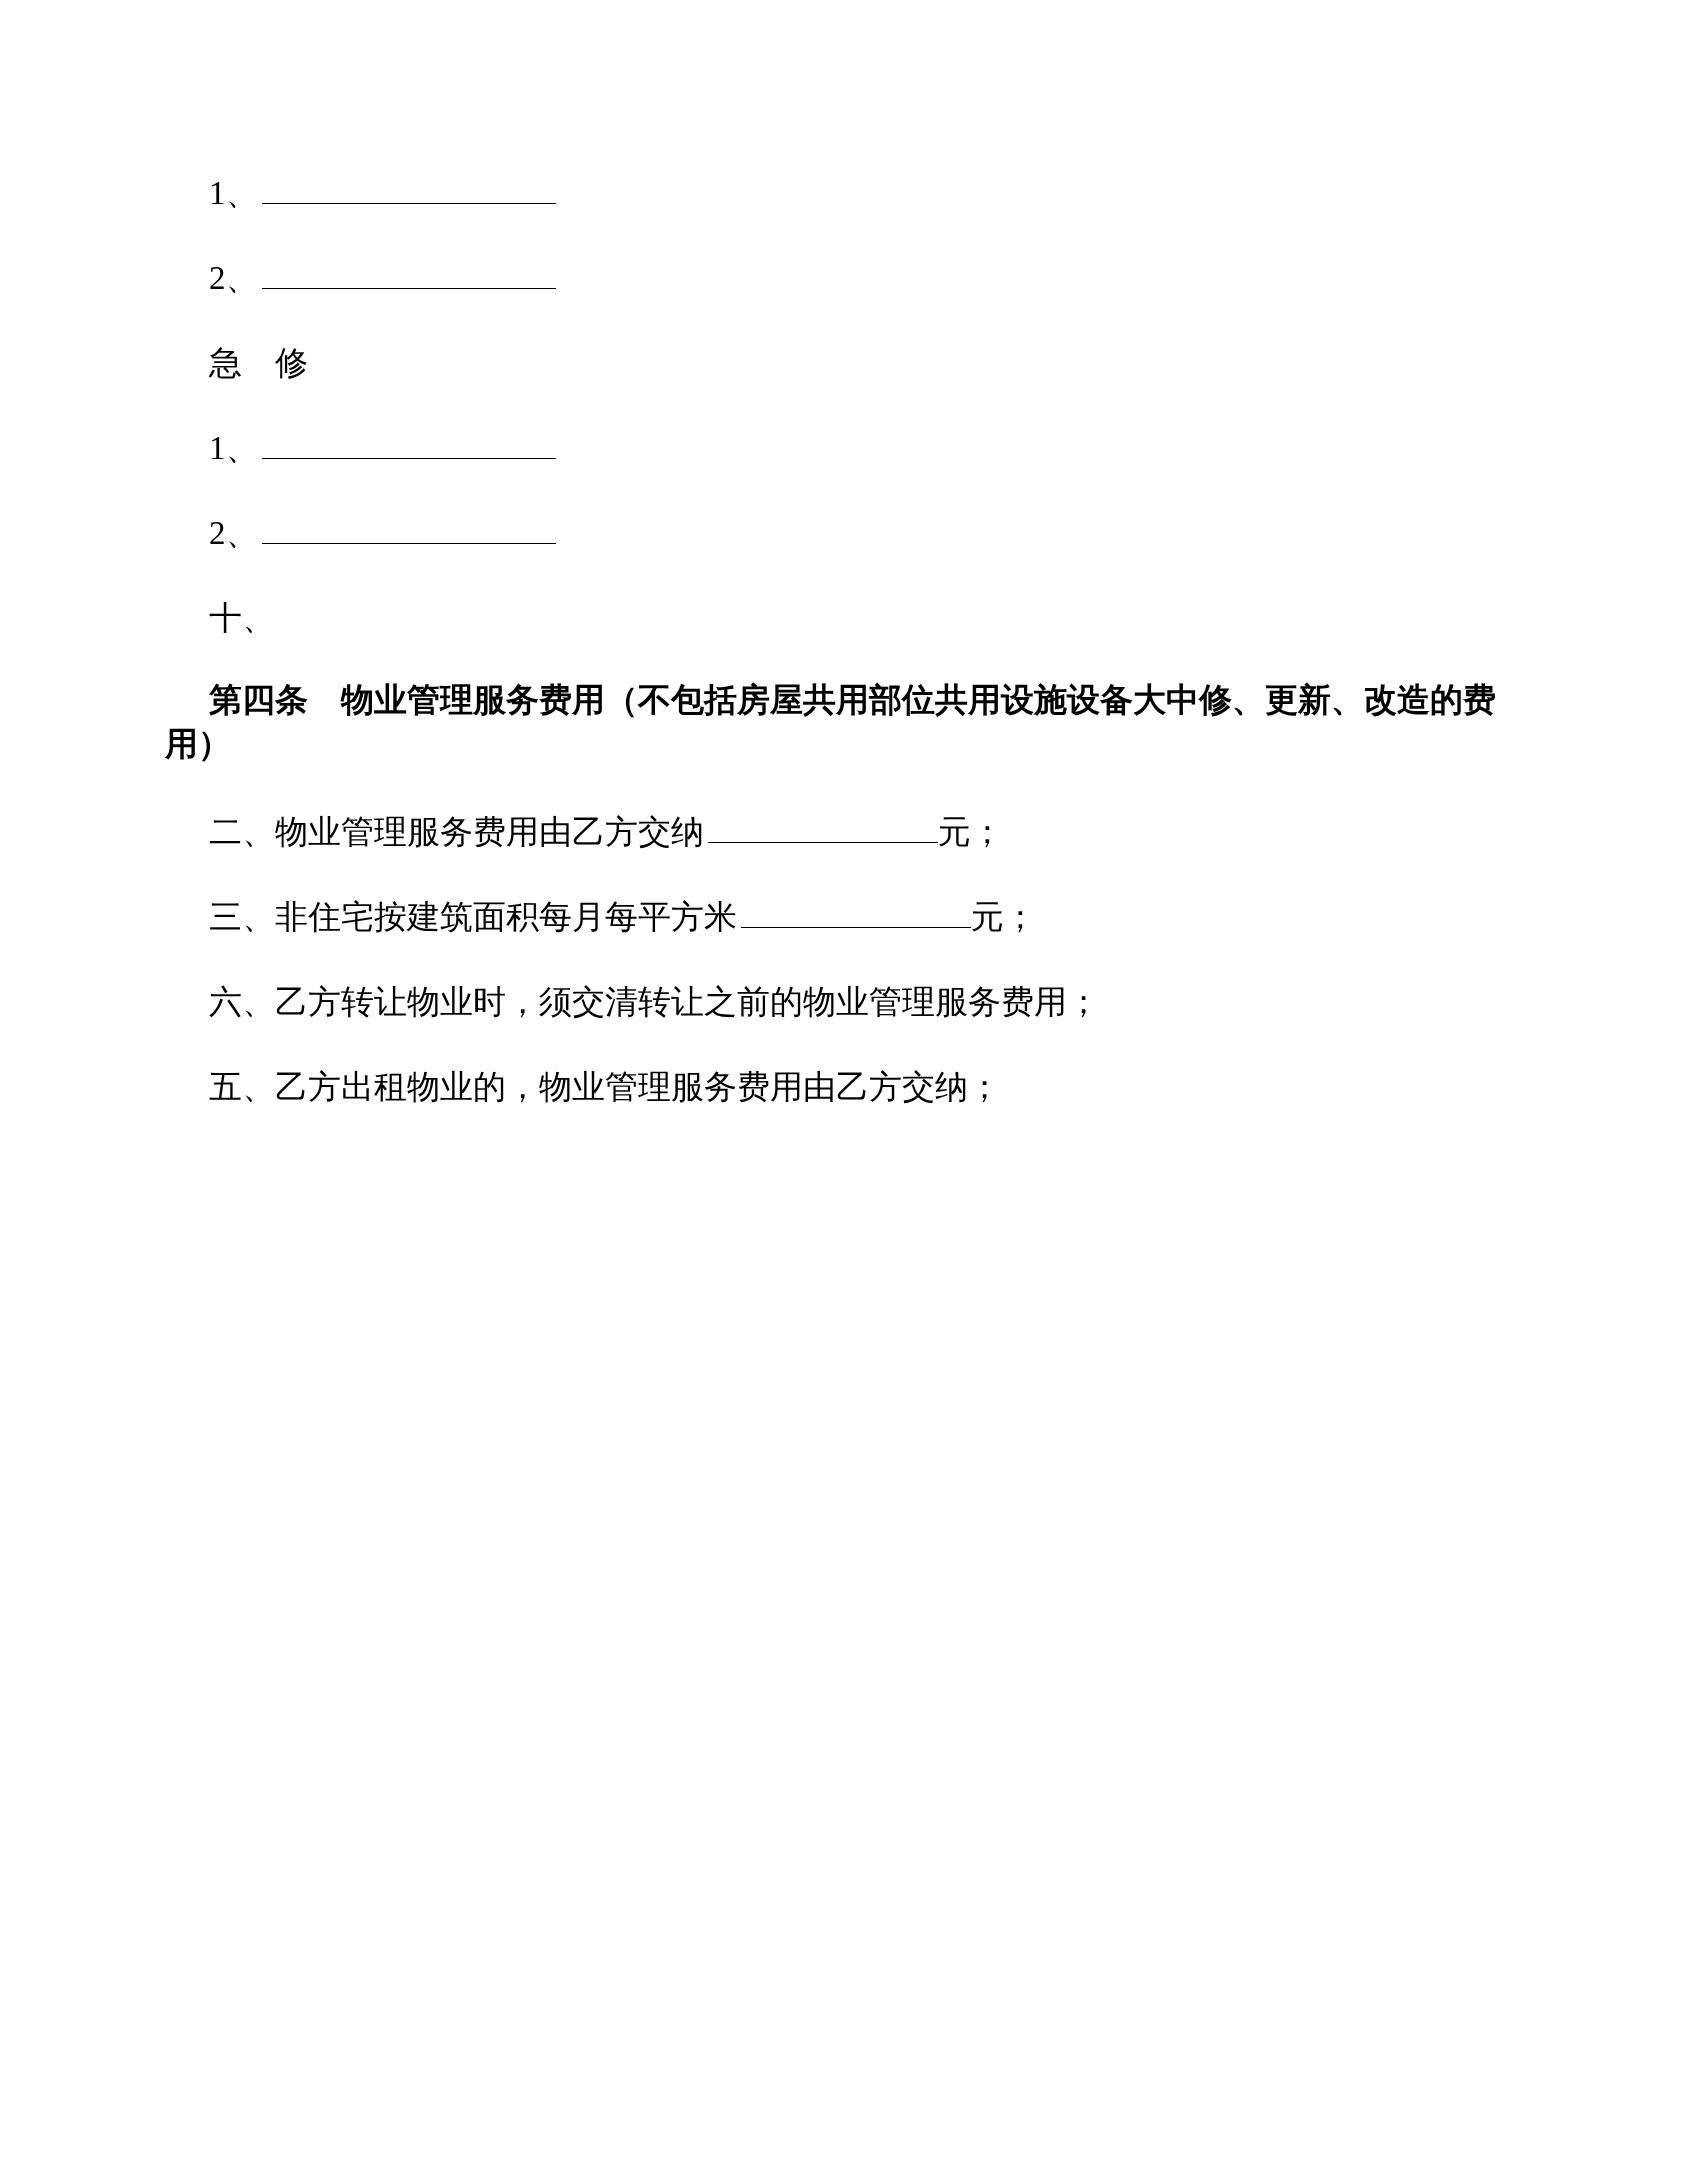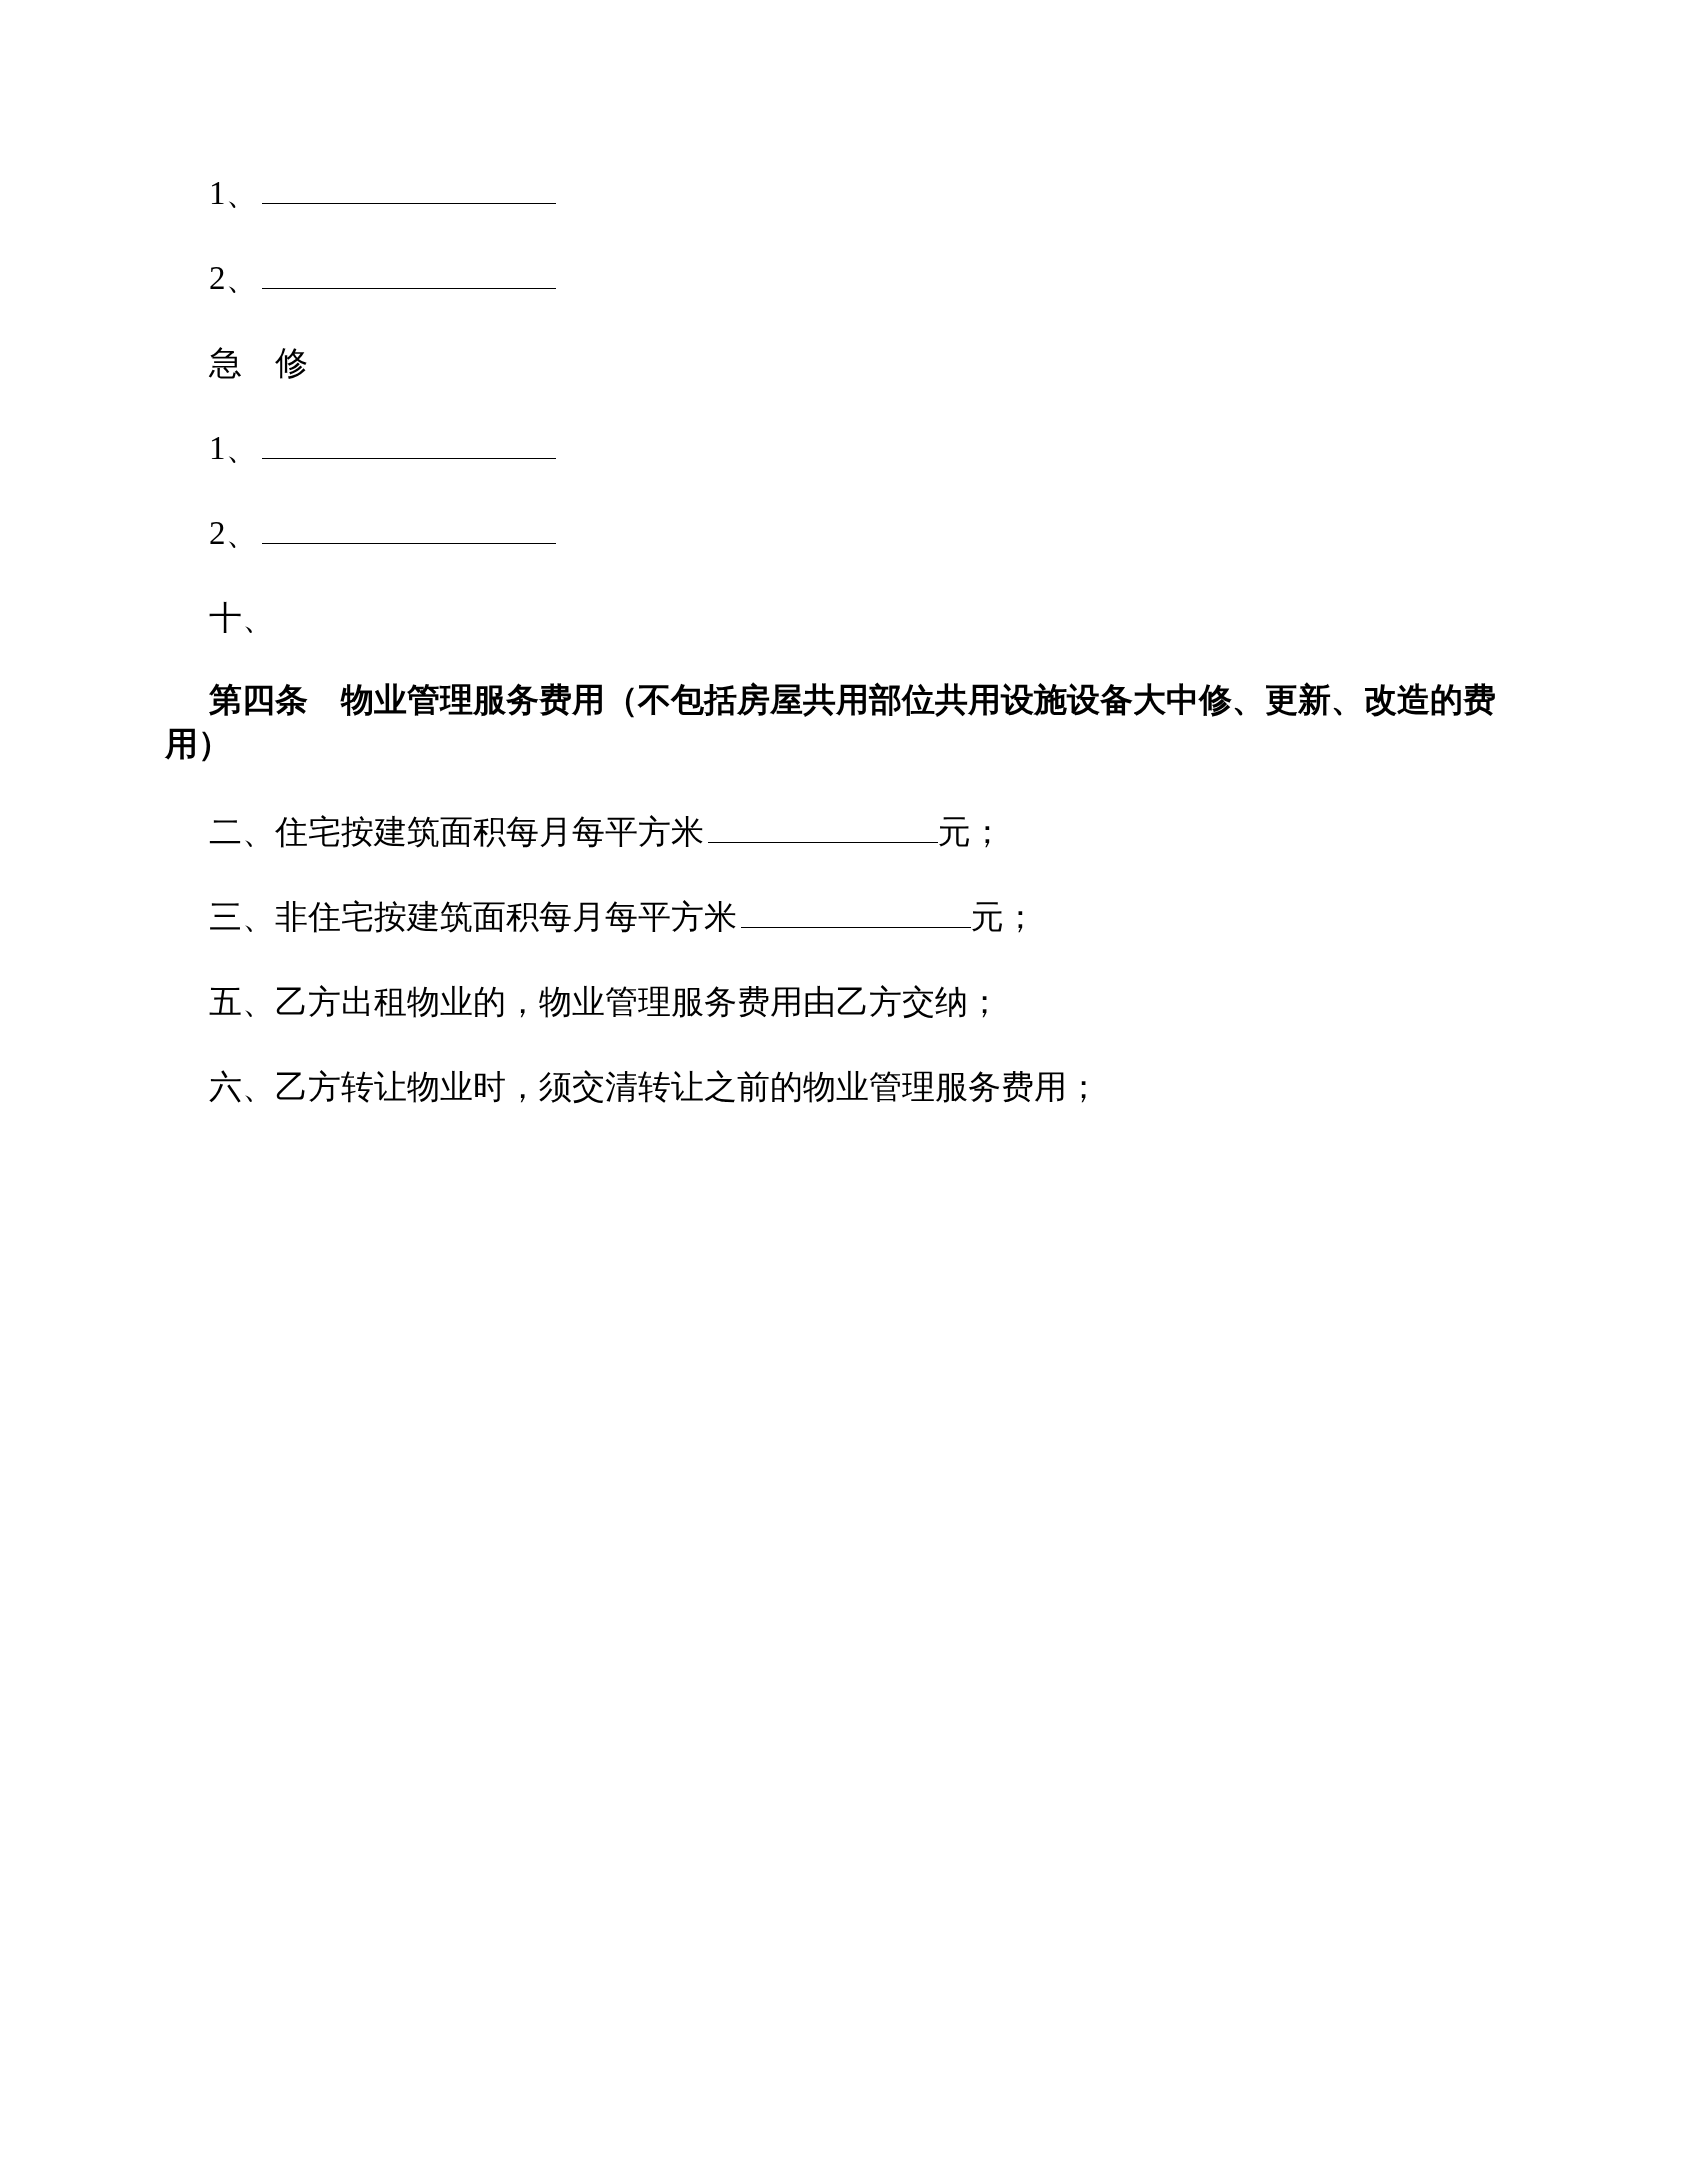--- a/index.html
+++ b/index.html
@@ -50,23 +50,23 @@
 
   <p class="para"><span>1、</span><span class="blank blank-item"></span></p>
 
   <p class="para"><span>2、</span><span class="blank blank-item"></span></p>
 
   <p class="para"><span>十、</span></p>
 
   <p class="para article"><span>第四条　物业管理服务费用（不包括房屋共用部位共用设施设备大中修、更新、改造的费用）</span></p>
 
 
-  <p class="para"><span>二、住宅按建筑面积每月每平方米</span><span class="blank blank-med"></span><span>元；</span></p>
+  <p class="para"><span>二、物业管理服务费用由乙方交纳</span><span class="blank blank-med"></span><span>元；</span></p>
 
   <p class="para"><span>三、非住宅按建筑面积每月每平方米</span><span class="blank blank-med"></span><span>元；</span></p>
 
 
+  <p class="para"><span>六、乙方转让物业时，须交清转让之前的物业管理服务费用；</span></p>
+
   <p class="para"><span>五、乙方出租物业的，物业管理服务费用由乙方交纳；</span></p>
-
-  <p class="para"><span>六、乙方转让物业时，须交清转让之前的物业管理服务费用；</span></p>
 
 </div>
 
 
 </body></html>

